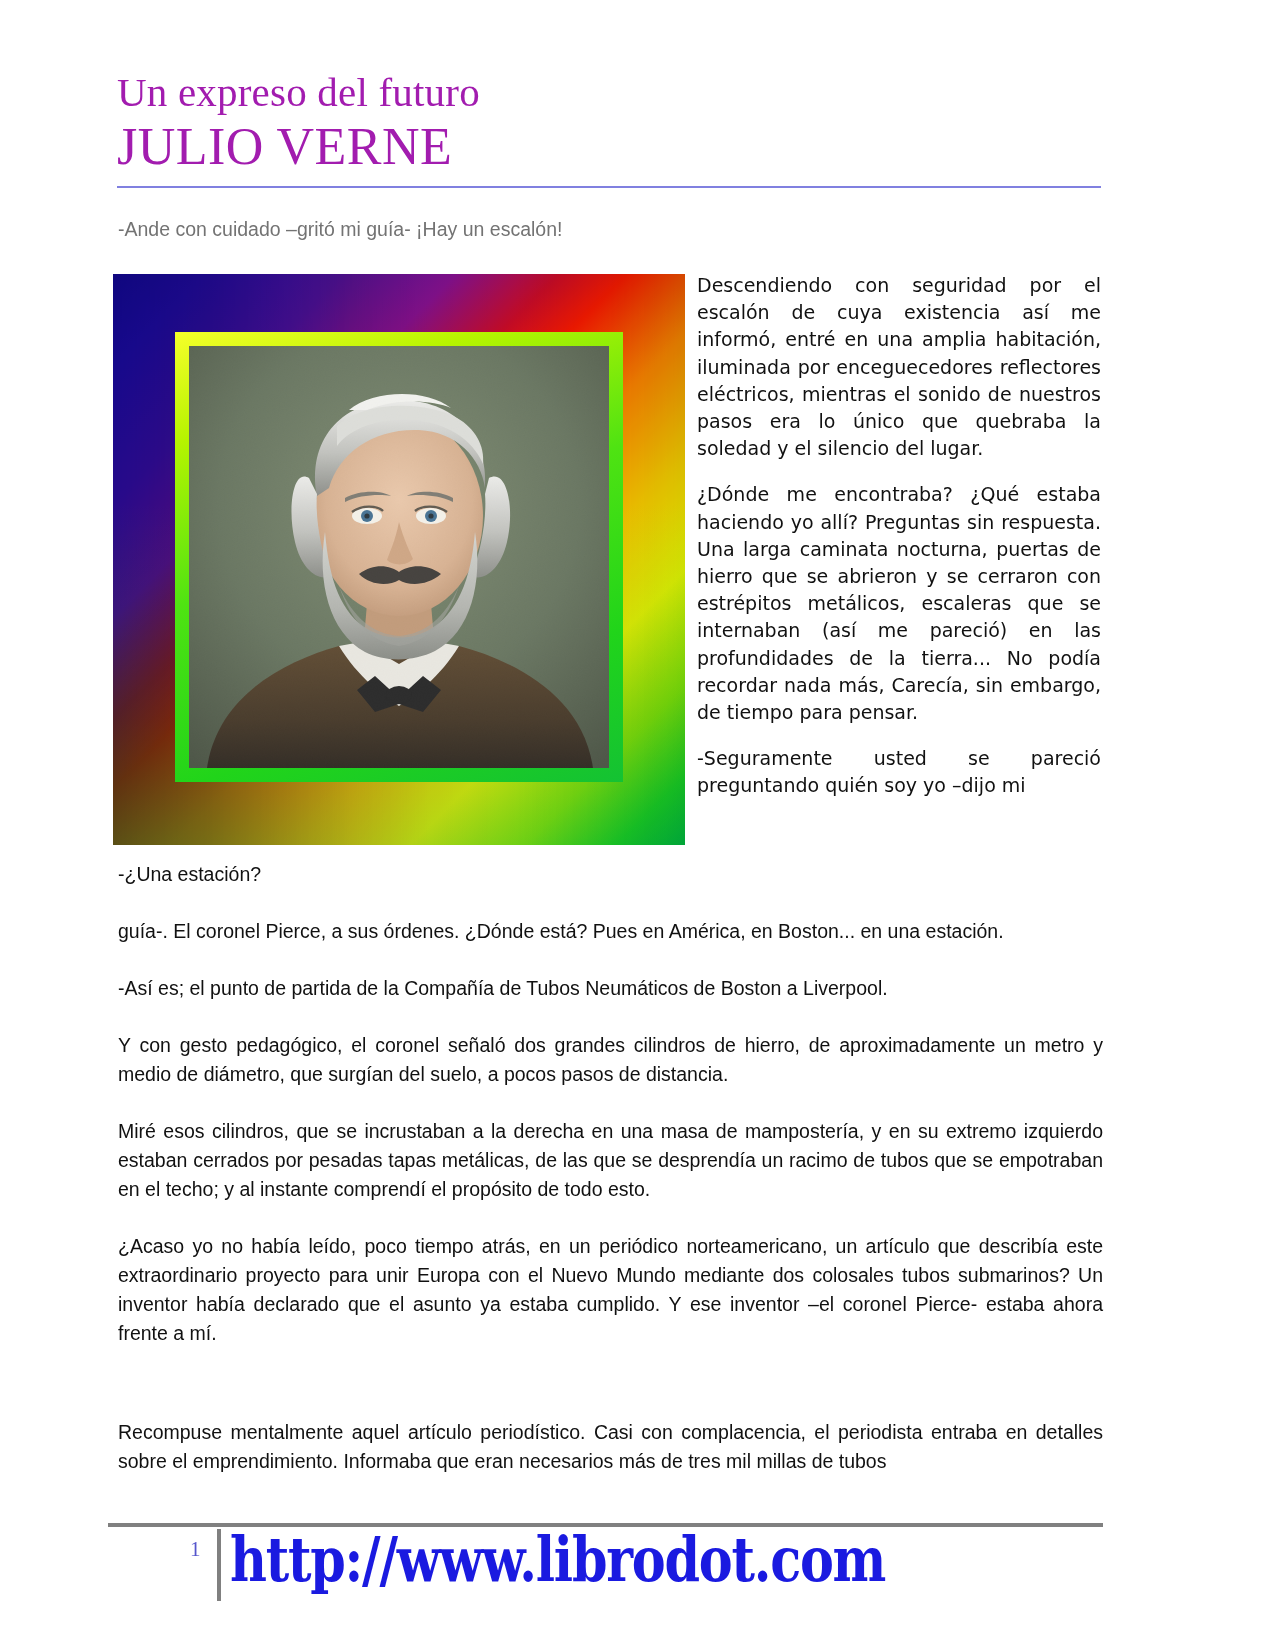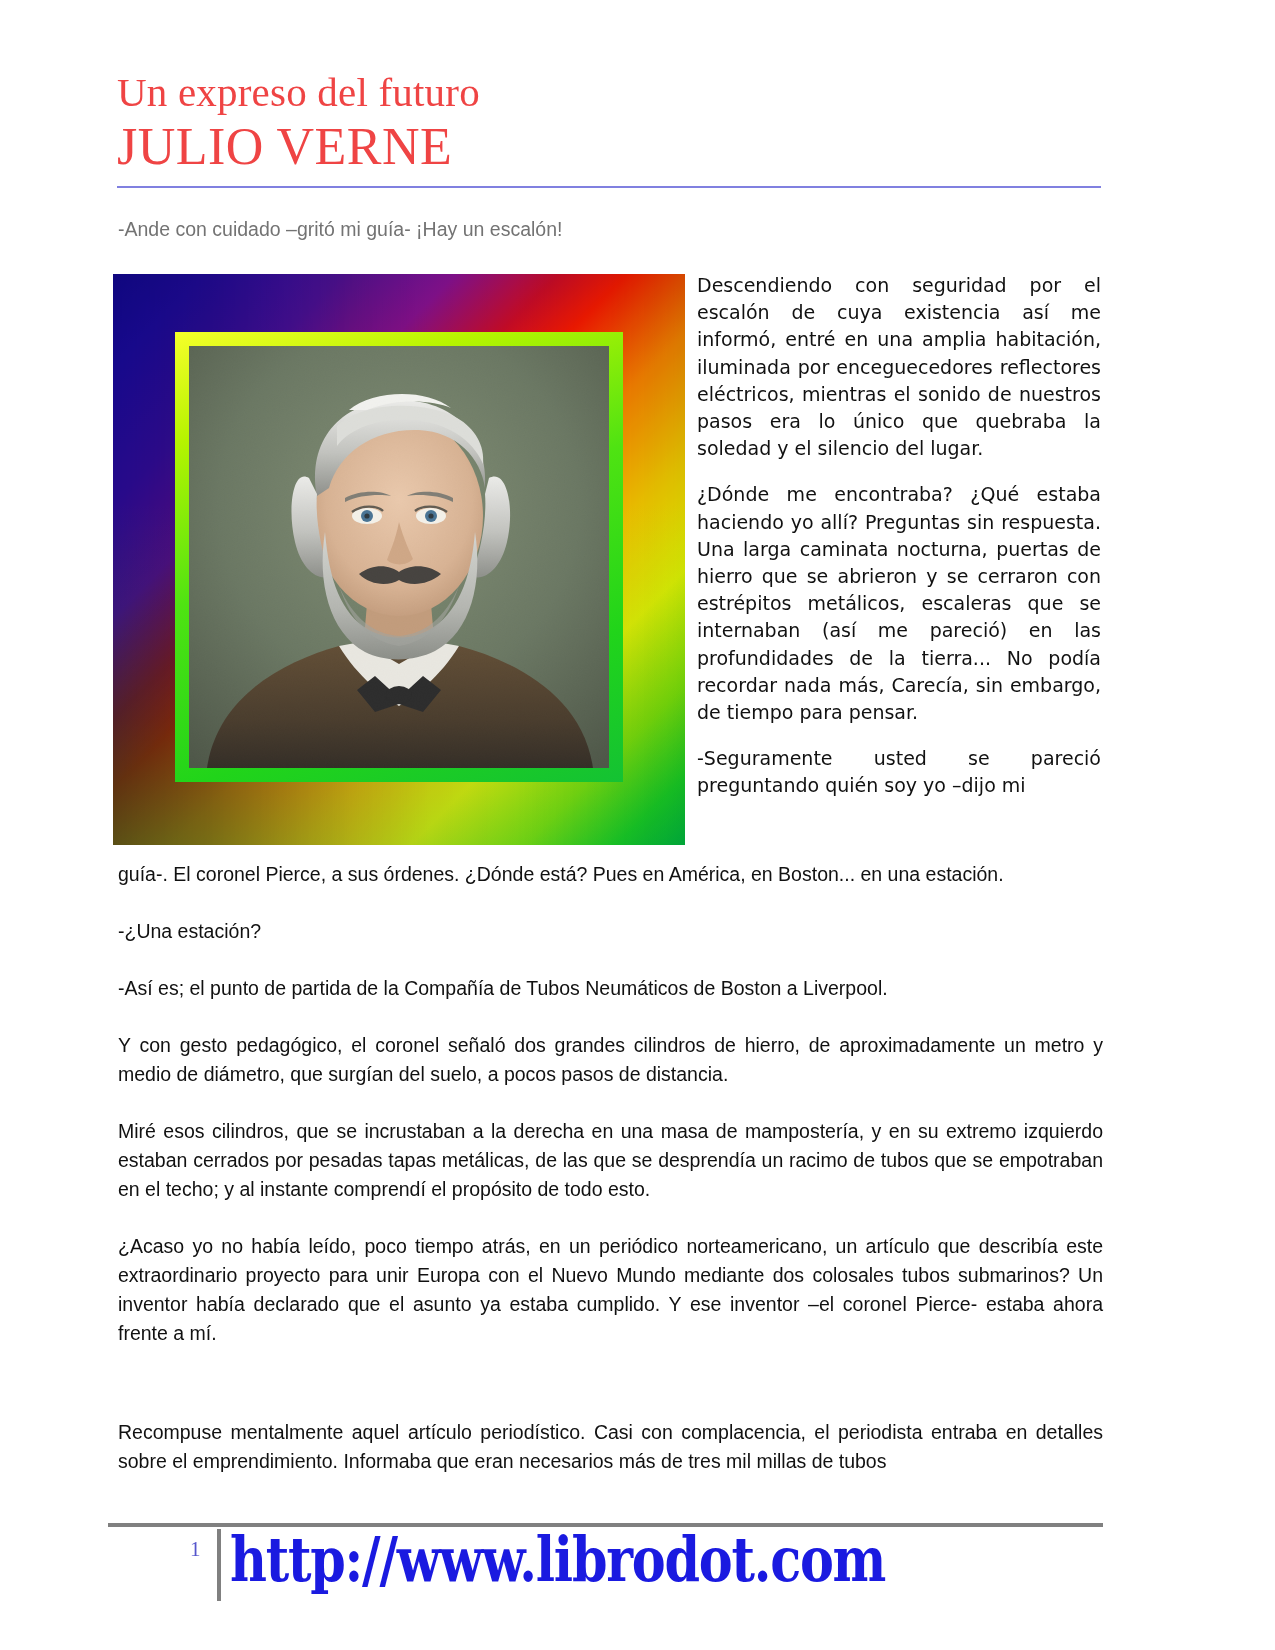--- a/index.html
+++ b/index.html
@@ -25,21 +25,21 @@
 
   
   .title-block {
     position: absolute;
     left: 117px;
     top: 68px;
     width: 983px;
   }
   .doc-title, .doc-author {
     font-family: "Liberation Serif", "DejaVu Serif", serif;
-    color: #ef4444;
+    color: #a21caf;
     font-size: 41px;
     line-height: 1.18;
     letter-spacing: 0.2px;
     white-space: nowrap;
     font-weight: normal;
     margin: 0;
   }
   .doc-author {
     font-size: 52px;
     letter-spacing: 0.5px;
@@ -334,22 +334,22 @@
     </div>
   </div>
 
   <div class="right-col">
     <p> Descendiendo con seguridad por el escalón de cuya existencia así me informó, entré en una amplia habitación, iluminada por enceguecedores reflectores eléctricos, mientras el sonido de nuestros pasos era lo único que quebraba la soledad y el silencio del lugar.</p>
     <p> ¿Dónde me encontraba? ¿Qué estaba haciendo yo allí? Preguntas sin respuesta. Una larga caminata nocturna, puertas de hierro que se abrieron y se cerraron con estrépitos metálicos, escaleras que se internaban (así me pareció) en las profundidades de la tierra... No podía recordar nada más, Carecía, sin embargo, de tiempo para pensar.</p>
     <p> -Seguramente usted se pareció preguntando quién soy yo –dijo mi</p>
   </div>
 
   <div class="flow flow-a">
+    <p> -¿Una estación?</p>
     <p>guía-. El coronel Pierce, a sus órdenes. ¿Dónde está? Pues en América, en Boston... en una estación.</p>
-    <p> -¿Una estación?</p>
     <p> -Así es; el punto de partida de la Compañía de Tubos Neumáticos de Boston a Liverpool.</p>
     <p> Y con gesto pedagógico, el coronel señaló dos grandes cilindros de hierro, de aproximadamente un metro y medio de diámetro, que surgían del suelo, a pocos pasos de distancia.</p>
     <p> Miré esos cilindros, que se incrustaban a la derecha en una masa de mampostería, y en su extremo izquierdo estaban cerrados por pesadas tapas metálicas, de las que se desprendía un racimo de tubos que se empotraban en el techo; y al instante comprendí el propósito de todo esto.</p>
     <p class="last"> ¿Acaso yo no había leído, poco tiempo atrás, en un periódico norteamericano, un artículo que describía este extraordinario proyecto para unir Europa con el Nuevo Mundo mediante dos colosales tubos submarinos? Un inventor había declarado que el asunto ya estaba cumplido. Y ese inventor –el coronel Pierce- estaba ahora frente a mí.</p>
   </div>
 
   <div class="flow flow-b">
     <p class="last"> Recompuse mentalmente aquel artículo periodístico. Casi con complacencia, el periodista entraba en detalles sobre el emprendimiento. Informaba que eran necesarios más de tres mil millas de tubos</p>
   </div>
 

